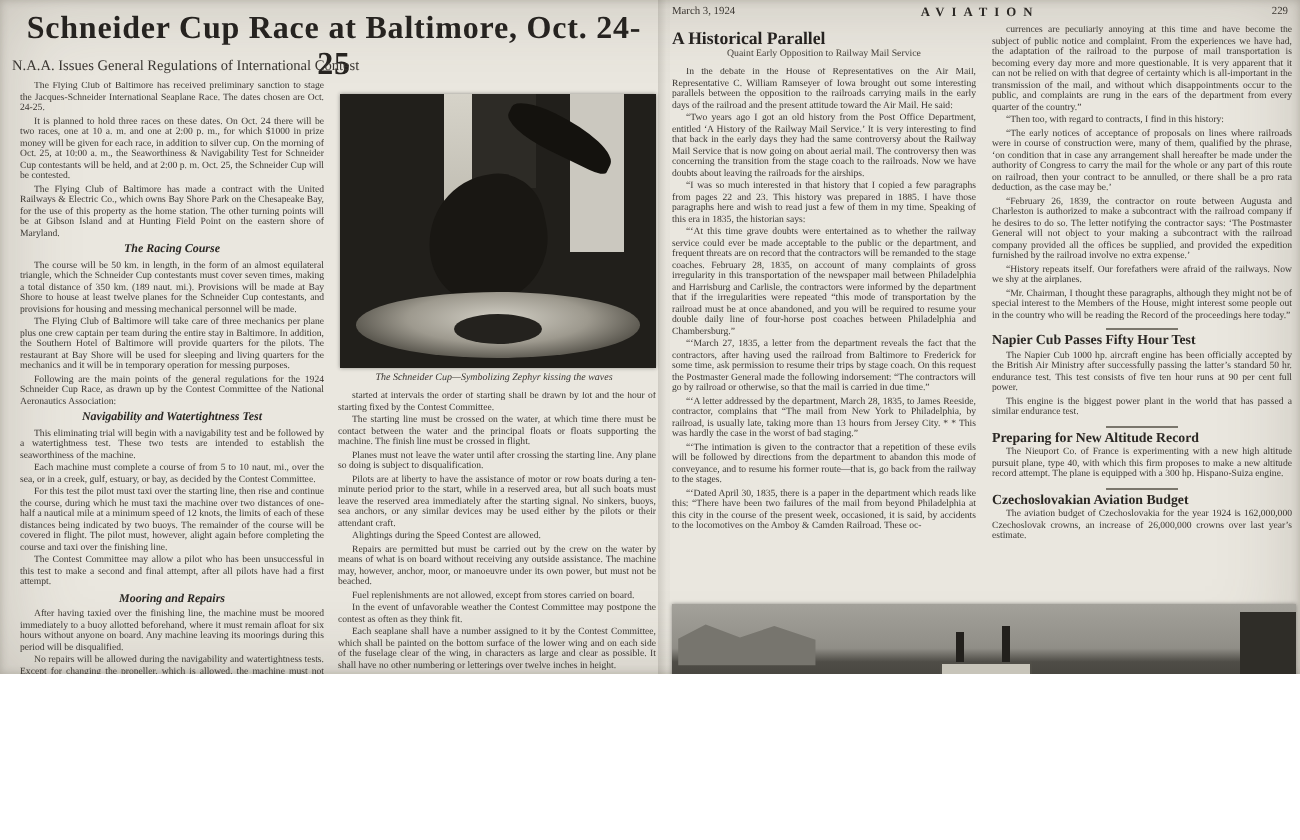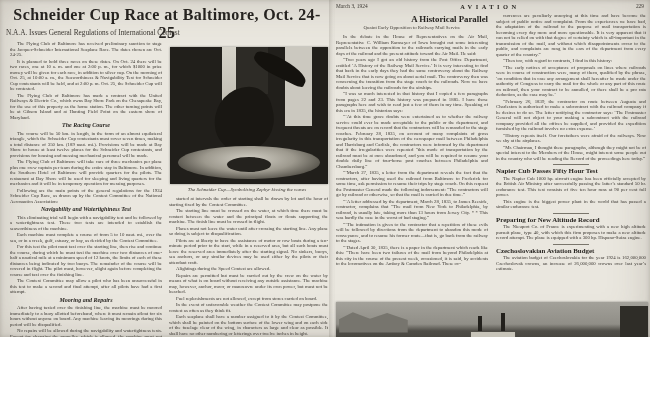--- a/index.html
+++ b/index.html
@@ -47,21 +47,21 @@
     background:#24221e;}
   .trophy-caption{position:absolute;left:164px;top:187px;width:166px;text-align:center;
     font-style:italic;font-size:5px;line-height:5.6px;}
 
   
   .rp-header{position:absolute;left:336px;top:3px;width:308px;height:9px;font-size:5.4px;}
   .rp-date{position:absolute;left:0;top:0;}
   .rp-mag{position:absolute;left:0;width:100%;text-align:center;top:0;
     font-size:6.4px;font-weight:bold;letter-spacing:3.5px;color:#2b2824;}
   .rp-page{position:absolute;right:0;top:0;}
-  .art2-title{position:absolute;left:336px;top:14px;width:152px;text-align:right;
+  .art2-title{position:absolute;left:336px;top:14px;width:152px;text-align:left;
     font-size:8.8px;font-weight:bold;color:#262320;}
   .art2-subtitle{position:absolute;left:336px;top:25px;width:152px;text-align:center;
     font-size:4.9px;color:#45413b;}
   .rcol1{left:336px;top:34px;width:152px;height:264px;}
   .rcol2{left:496px;top:13px;width:150px;height:286px;}
 
   
   .plane-photo{position:absolute;left:336px;top:302px;width:312px;height:85px;
     overflow:hidden;box-shadow:0 0 2px rgba(0,0,0,.4);
     background:linear-gradient(#a3a19a 0%,#908e87 26%,#4f4d47 34%,#3a3832 58%,#23211d 100%);}

